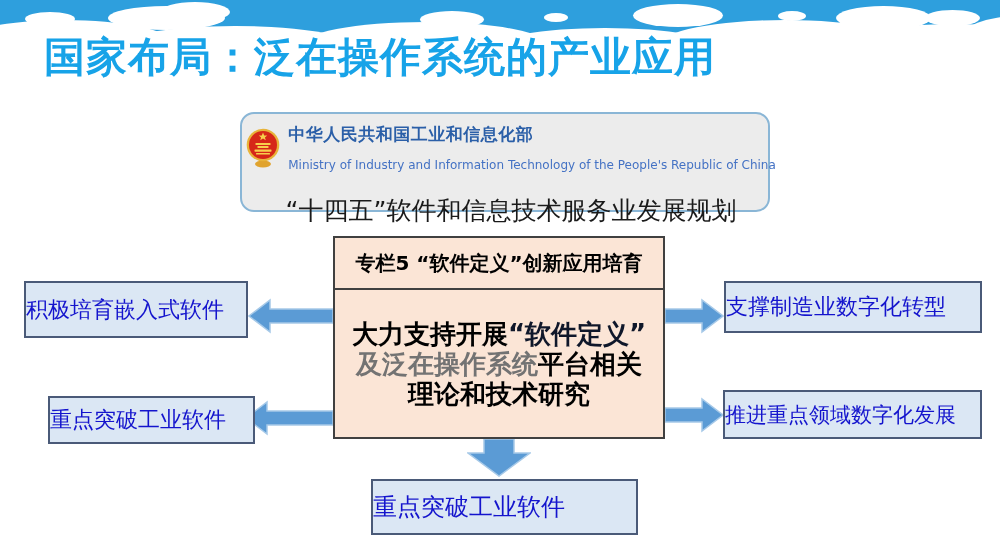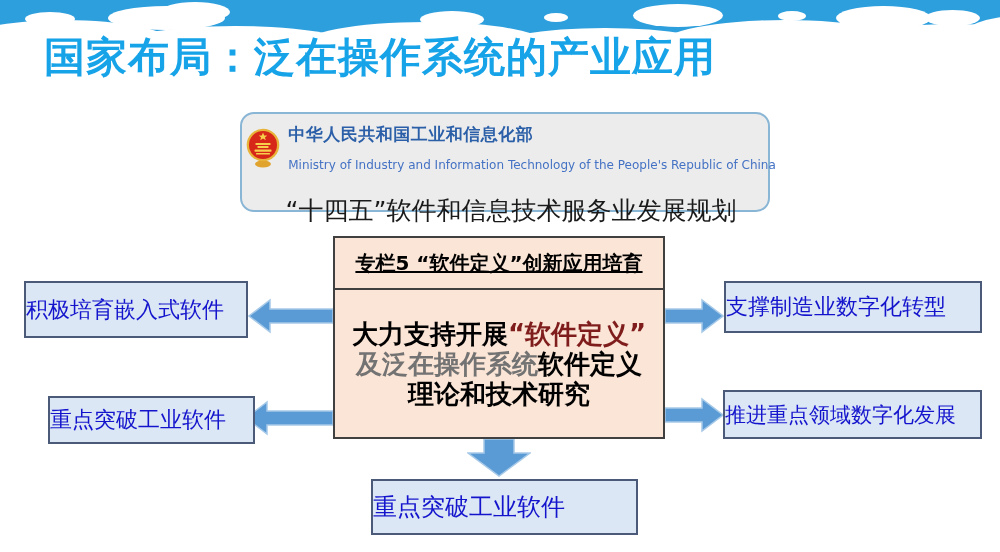--- a/index.html
+++ b/index.html
@@ -26,21 +26,21 @@
   .ministry-cn { font-size:17px; font-weight:700; color:var(--ministry_blue); letter-spacing:0.5px; white-space:nowrap; }
   .ministry-en { font-size:12px; color:var(--ministry_en_blue); margin-top:12px; white-space:nowrap; }
   .plan-title { font-size:25px; font-weight:500; color:#1a1a1a; margin-top:22px; white-space:nowrap; }
 
   
   .center-box { position:absolute; left:333px; top:236px; width:332px; height:203px;
                 background:var(--center_bg); border:2px solid var(--center_border); z-index:2;
                 display:flex; flex-direction:column; }
   .center-header { height:52px; border-bottom:2px solid var(--center_border);
                    display:flex; align-items:center; justify-content:center;
-                   font-size:20px; font-weight:700; color:#000; white-space:nowrap;text-decoration:underline; }
+                   font-size:20px; font-weight:700; color:#000; white-space:nowrap; }
   .center-body { flex:1; display:flex; flex-direction:column; align-items:center; justify-content:center;
                  font-size:26px; font-weight:700; line-height:30px; }
   .body-line { white-space:nowrap; }
 
   
   .bluebox { position:absolute; background:var(--box_blue_bg); border:2px solid var(--box_blue_border);
              display:flex; align-items:center; justify-content:flex-start; z-index:2;
              font-weight:400; color:var(--box_blue_text); white-space:nowrap; }
   .bb-l1 { left:24px;  top:281px; width:224px; height:57px; font-size:22px; }
   .bb-l2 { left:48px;  top:396px; width:207px; height:48px; font-size:22px; }
@@ -95,22 +95,22 @@
         <div class="ministry-cn">中华人民共和国工业和信息化部</div>
         <div class="ministry-en">Ministry of Industry and Information Technology of the People's Republic of China</div>
       </div>
     </div>
     <div class="plan-title">“十四五”软件和信息技术服务业发展规划</div>
   </div>
 
   <div class="center-box">
     <div class="center-header">专栏5 “软件定义”创新应用培育</div>
     <div class="center-body">
-        <div class="body-line"><span style="color: rgb(0, 0, 0);">大力支持开展</span><span style="color: #7f1d1d;">“软件定义”</span></div>
-        <div class="body-line"><span style="color: #737373;">及泛在操作系统</span><span style="color: rgb(0, 0, 0);">软件定义</span></div>
+        <div class="body-line"><span style="color: rgb(0, 0, 0);">大力支持开展</span><span style="color: #0f172a;">“软件定义”</span></div>
+        <div class="body-line"><span style="color: #737373;">及泛在操作系统</span><span style="color: rgb(0, 0, 0);">平台相关</span></div>
         <div class="body-line"><span style="color: rgb(0, 0, 0); margin-top: 8px;">理论和技术研究</span></div>
       </div>
   </div>
 
   <div class="bluebox bb-l1">
     <span>积极培育嵌入式软件</span>
   </div>
   <div class="bluebox bb-l2">
     <span>重点突破工业软件</span>
   </div>

